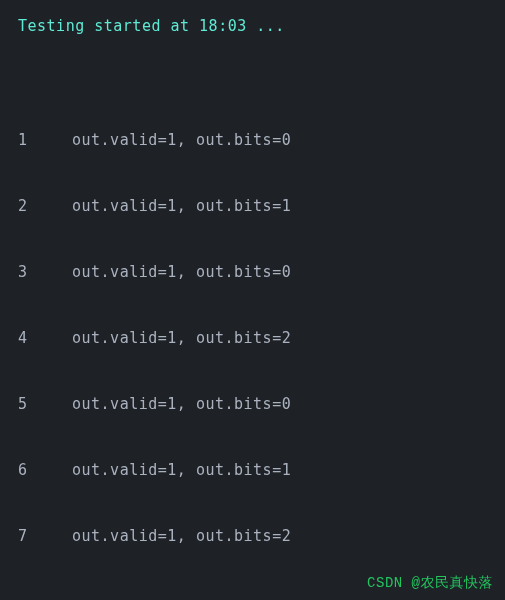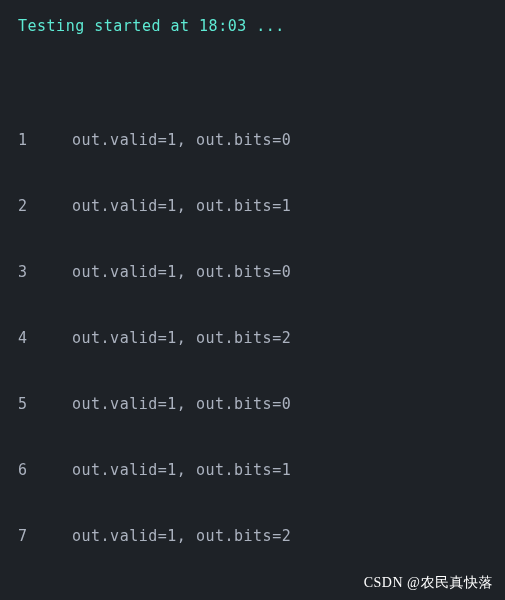--- a/index.html
+++ b/index.html
@@ -34,23 +34,23 @@
       color: #abb2bf;
       flex-shrink: 0;
     }
     .line-content {
       color: #abb2bf;
     }
     .watermark {
       position: absolute;
       bottom: 6px;
       right: 12px;
-      color: #ffffff;
+      color: #22c55e;
       font-size: 14px;
-      font-family: Liberation Serif, serif;
+      font-family: Liberation Mono, monospace;
       letter-spacing: 0.5px;
     }
   </style>
 </head>
 <body>
 
 <div class="header-line">Testing started at 18:03 ...</div>
 
 <div class="output-line">
   <span class="line-number">1</span>

